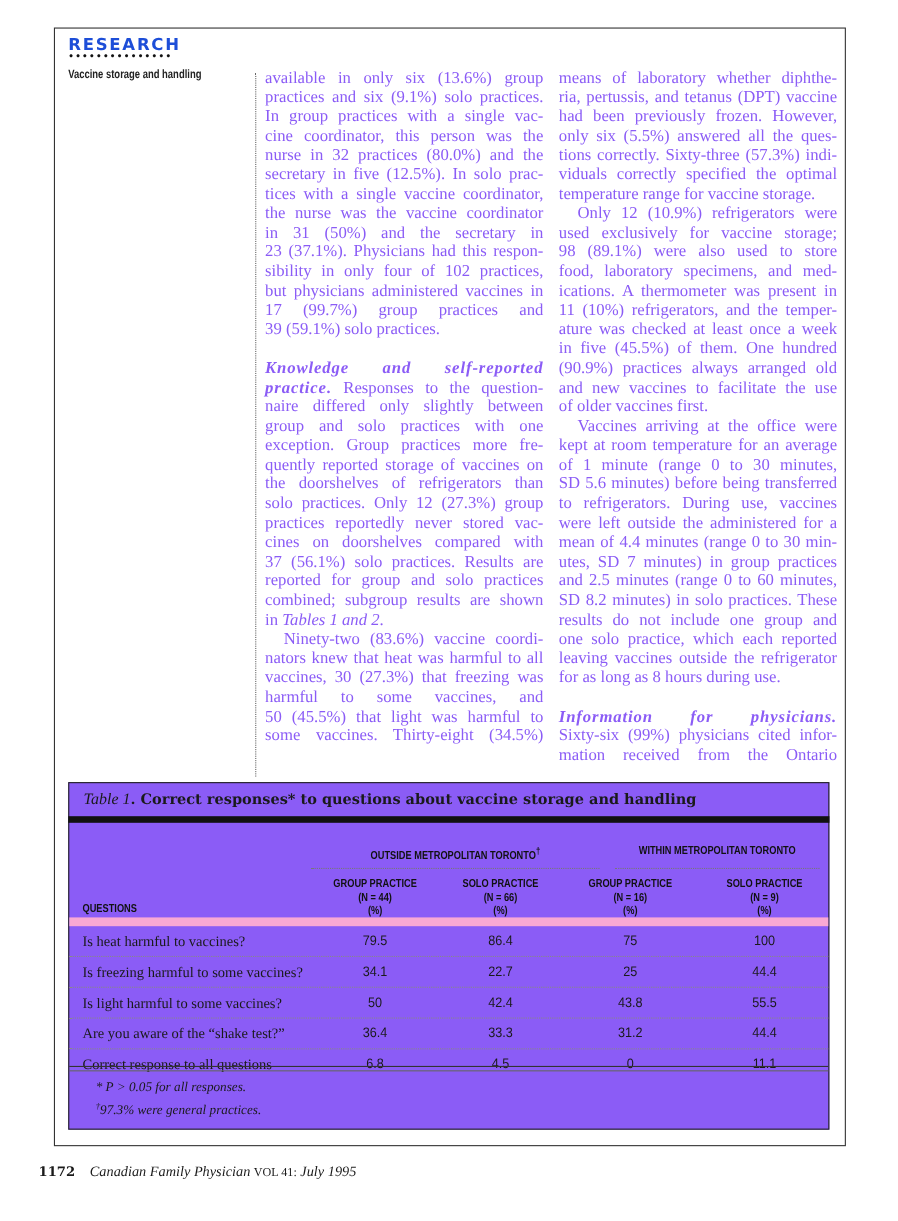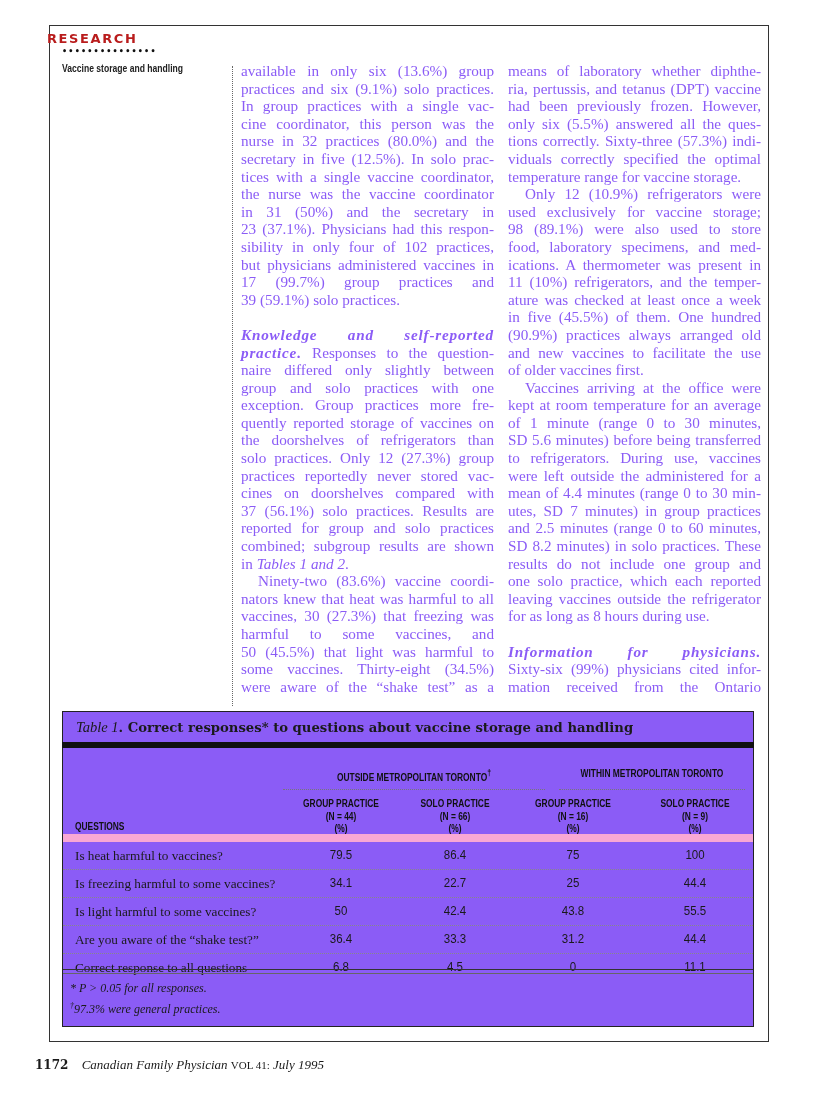--- a/index.html
+++ b/index.html
@@ -1,18 +1,18 @@
 <!DOCTYPE html>
 <html><head>
 <meta charset="utf-8">
 <style>
   html, body { margin: 0; padding: 0; background: #ffffff; }
   body { width: 816px; height: 1110px; position: relative; overflow: hidden; color: #1a1a1a; font-family: "Liberation Serif", "DejaVu Serif", serif; }
   .frame { position: absolute; left: 49px; top: 25px; width: 720px; height: 1017px; border-left: 1.5px solid #333; border-top: 1.5px solid #333; border-right: 1.5px solid #333; border-bottom: 1.5px solid #333; box-sizing: border-box; }
-  .section-label { position: absolute; left: 47px; top: 31px; font-family: "DejaVu Sans", sans-serif; font-weight: bold; font-size: 13px; letter-spacing: 1.6px; color: #b91c1c; }
+  .section-label { position: absolute; left: 62px; top: 31px; font-family: "DejaVu Sans", sans-serif; font-weight: bold; font-size: 15px; letter-spacing: 1.6px; color: #1d4ed8; }
   .section-dots { position: absolute; left: 62px; top: 47px; font-family: "DejaVu Sans", sans-serif; font-size: 8px; letter-spacing: 1.2px; color: #111; font-weight: bold; }
   .running-head { position: absolute; left: 62px; top: 62px; font-family: "Liberation Sans", sans-serif; font-size: 11px; font-weight: bold; color: #222; transform: scaleX(0.78); transform-origin: left top; white-space: nowrap; }
   .col-sep { position: absolute; left: 232px; top: 66px; width: 0; height: 640px; border-left: 1.5px dotted #666; }
   .col { position: absolute; width: 253px; font-size: 15.2px; line-height: 17.6px; text-align: justify; color: #8b5cf6; }
   .col p { margin: 0; }
   .col .l { display: block; text-align: justify; text-align-last: justify; white-space: nowrap; }
   .col .l.last { text-align-last: left; }
   .col1 { left: 241px; top: 62px; }
   .col2 { left: 508px; top: 62px; }
   .sub-heading { font-weight: bold; font-style: italic; letter-spacing: 0.8px; }
@@ -28,21 +28,21 @@
   .th { position: absolute; font-family: "Liberation Sans", sans-serif; font-weight: bold; font-size: 10.5px; line-height: 12.5px; color: #111; text-align: center; transform: scaleX(0.8); white-space: nowrap; }
   .group-head { position: absolute; top: 19px; height: 22px; border-bottom: 1px dotted #777; }
   .group-head .th { position: static; display: block; transform: scaleX(0.8); }
   .q-head { left: 12px; top: 72px; text-align: left; transform-origin: left top; }
   .rows { position: absolute; left: 0; top: 122px; width: 100%; }
   .row { position: relative; height: 27px; border-top: 1px dotted #888; font-size: 13.2px; line-height: 27px; }
   .row:first-child { border-top: 8px solid #f9a8d4; }
   .row .q { position: absolute; left: 12px; top: 0; white-space: nowrap; }
   .row .v { position: absolute; top: 0; width: 80px; text-align: center; font-family: "Liberation Sans", sans-serif; font-size: 12.5px; transform: scaleX(0.92); }
   .rows-end { position: absolute; left: 0; top: 257px; width: 100%; height: 3px; border-top: 1.5px solid #333; border-bottom: 1px solid #666; }
-  .footnotes { position: absolute; left: 7px; top: 267px; font-style: italic; font-size: 12px; line-height: 18px; }
+  .footnotes { position: absolute; left: 24px; top: 267px; font-style: italic; font-size: 12px; line-height: 18px; }
   .footnotes sup { font-size: 8px; }
 
   .footer { position: absolute; left: 35px; top: 1057px; font-size: 13px; white-space: nowrap; }
   .footer .pg { font-weight: bold; font-family: "DejaVu Serif", serif; font-size: 12px; margin-right: 10px; margin-top: 48px; }
   .footer .journal { font-style: italic; }
   .footer .vol { font-size: 11px; }
   .footer .date { font-style: italic; }
 </style>
 </head>
 <body>
@@ -79,21 +79,20 @@
     <span id="c1p2"><span class="l">naire differed only slightly between</span><span class="l">group and solo practices with one</span><span class="l">exception. Group practices more fre-</span><span class="l">quently reported storage of vaccines on</span><span class="l">the doorshelves of refrigerators than</span><span class="l">solo practices. Only 12 (27.3%) group</span><span class="l">practices reportedly never stored vac-</span><span class="l">cines on doorshelves compared with</span><span class="l">37 (56.1%) solo practices. Results are</span><span class="l">reported for group and solo practices</span><span class="l">combined; subgroup results are shown</span></span>
     <span class="l last"><span>in </span><em>Tables 1 and 2</em><span>.</span></span>
   </p>
   <p id="c1p3">
       <span class="l" style="padding-left: 17px;">Ninety-two (83.6%) vaccine coordi-</span>
       <span class="l">nators knew that heat was harmful to all</span>
       <span class="l">vaccines, 30 (27.3%) that freezing was</span>
       <span class="l">harmful to some vaccines, and</span>
       <span class="l">50 (45.5%) that light was harmful to</span>
       <span class="l">some vaccines. Thirty-eight (34.5%)</span>
-      <span class="l">were aware of the “shake test” as a</span>
     </p>
 </div>
 
 <div class="col col2">
   <p id="c2p1">
       <span class="l">means of laboratory whether diphthe-</span>
       <span class="l">ria, pertussis, and tetanus (DPT) vaccine</span>
       <span class="l">had been previously frozen. However,</span>
       <span class="l">only six (5.5%) answered all the ques-</span>
       <span class="l">tions correctly. Sixty-three (57.3%) indi-</span>

